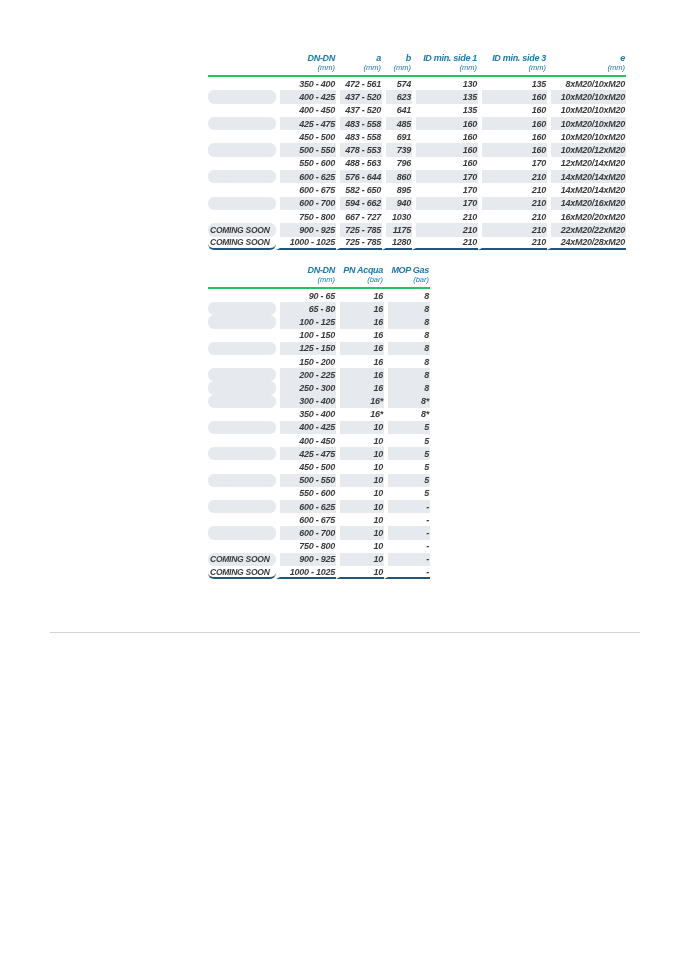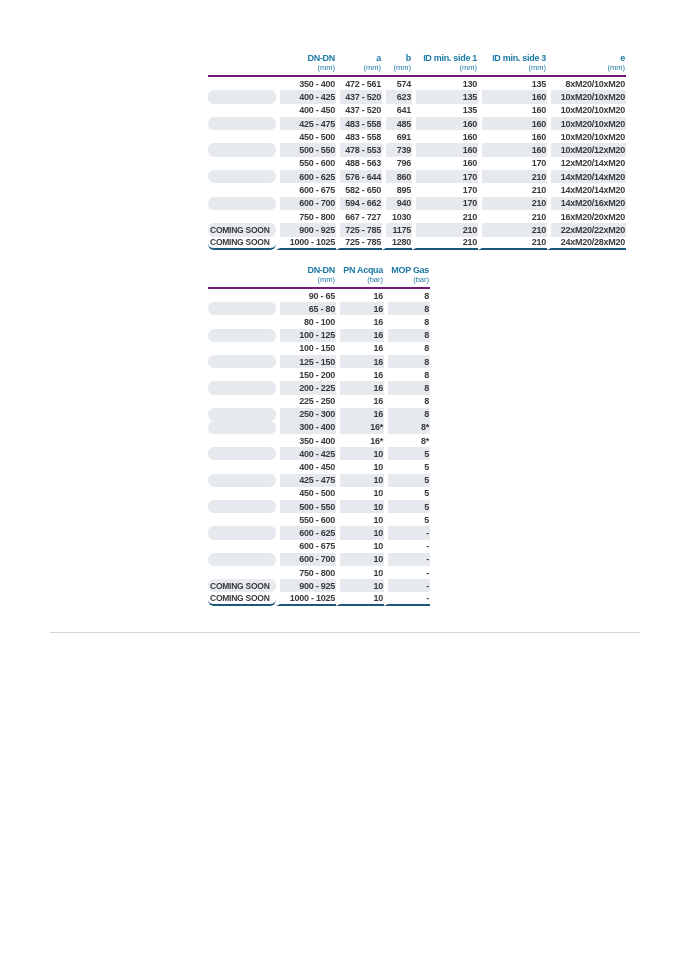--- a/index.html
+++ b/index.html
@@ -1,39 +1,39 @@
 <!DOCTYPE html>
 <html><head>
 <meta charset="utf-8">
 <style>
   html,body{margin:0;padding:0;background:#ffffff;}
   .page{
     position:relative;width:678px;height:815px;background:#ffffff;
-    font-family:"Liberation Sans",sans-serif;overflow:hidden;
+    font-family:"Liberation Sans",sans-serif;overflow:hidden;font-style:italic;
   }
   table{border-collapse:separate;border-spacing:0;table-layout:fixed;position:absolute;}
   td{padding:0;overflow:hidden;white-space:nowrap;}
 
   .tbl1{left:208px;top:44px;width:418px;}
   .tbl2{left:208px;top:256px;width:222px;}
 
   .tbl1 col.c0{width:68px}.tbl1 col.c1{width:60px}.tbl1 col.c2{width:46px}
   .tbl1 col.c3{width:30px}.tbl1 col.c4{width:66px}.tbl1 col.c5{width:69px}
   .tbl1 col.c6{width:79px}
   .tbl2 col.c0{width:68px}.tbl2 col.c1{width:60px}.tbl2 col.c2{width:48px}
   .tbl2 col.c3{width:46px}
 
   thead td{color:#1b79a5;text-align:right;padding-right:1px;}
   tr.hdr-labels td{
     font-size:9px;font-weight:bold;height:19px;vertical-align:bottom;
     letter-spacing:-0.3px;
   }
   tr.hdr-units td{
     font-size:7.5px;font-weight:normal;height:12px;vertical-align:top;
-    border-bottom:2px solid #701a75;
+    border-bottom:2px solid #22c55e;
   }
 
   tbody tr{height:13.3px;}
   .tbl2 tbody tr{height:13.2px;}
   tbody td{
     font-size:9px;font-weight:bold;color:#3a3a3a;text-align:right;
     border-left:4px solid #ffffff;letter-spacing:-0.25px;
     padding-right:1px;vertical-align:middle;
   }
   tbody td:first-child{
@@ -240,26 +240,20 @@
           <td>90 - 65</td>
           <td>16</td>
           <td>8</td>
         </tr>
         <tr class="shaded">
           <td></td>
           <td>65 - 80</td>
           <td>16</td>
           <td>8</td>
         </tr>
-        <tr>
-          <td></td>
-          <td>80 - 100</td>
-          <td>16</td>
-          <td>8</td>
-        </tr>
         <tr class="shaded">
           <td></td>
           <td>100 - 125</td>
           <td>16</td>
           <td>8</td>
         </tr>
         <tr>
           <td></td>
           <td>100 - 150</td>
           <td>16</td>
@@ -273,26 +267,20 @@
         </tr>
         <tr>
           <td></td>
           <td>150 - 200</td>
           <td>16</td>
           <td>8</td>
         </tr>
         <tr class="shaded">
           <td></td>
           <td>200 - 225</td>
-          <td>16</td>
-          <td>8</td>
-        </tr>
-        <tr>
-          <td></td>
-          <td>225 - 250</td>
           <td>16</td>
           <td>8</td>
         </tr>
         <tr class="shaded">
           <td></td>
           <td>250 - 300</td>
           <td>16</td>
           <td>8</td>
         </tr>
         <tr class="shaded">

